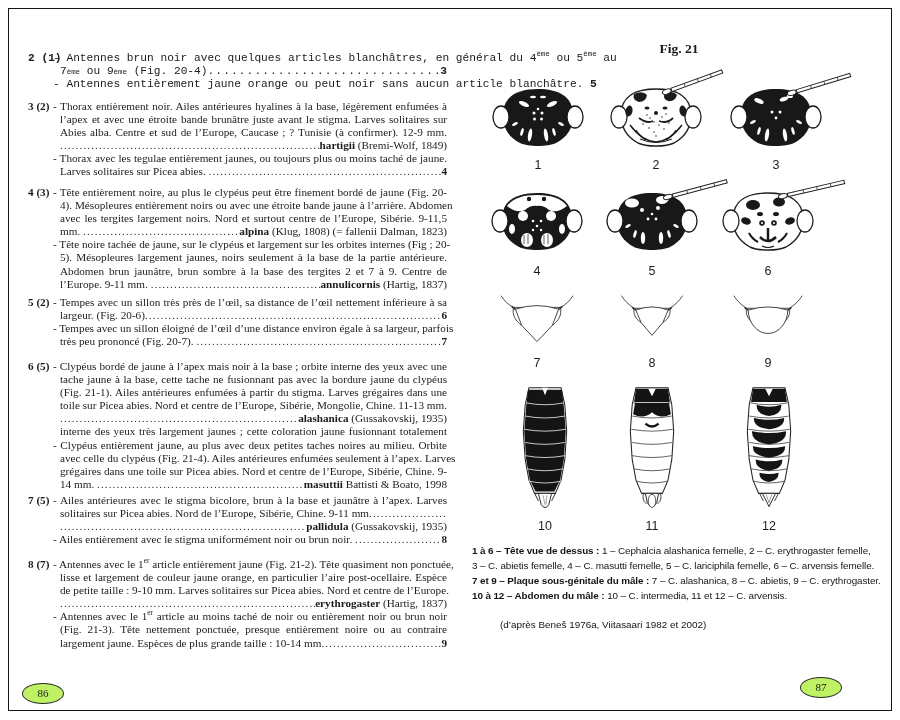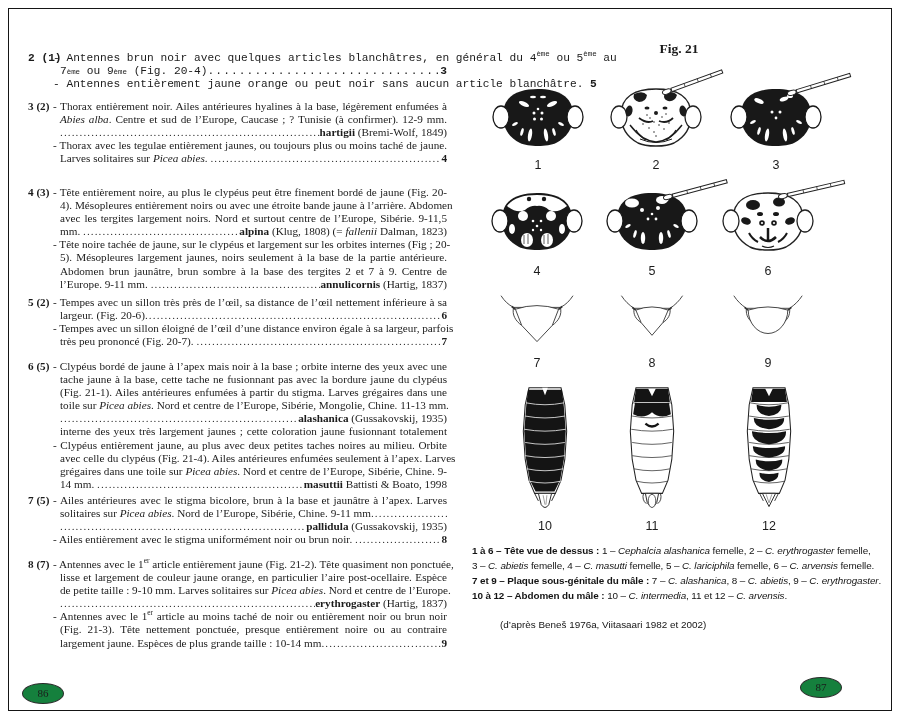--- a/index.html
+++ b/index.html
@@ -7,35 +7,35 @@
   .frame{position:absolute;left:8px;top:8px;right:8px;bottom:9px;border:1.8px solid #151515;pointer-events:none;}
 
   
   .entry{position:absolute;left:60px;width:387px;font-size:11.2px;line-height:13.1px;text-align:justify;}
   .entry-num{position:absolute;left:-32px;top:0;font-weight:bold;white-space:pre;}
   .kline{text-align:justify;text-align-last:justify;white-space:nowrap;height:13.1px;}
   .kline.firstline{margin-left:-7px;}
   .kline.flexline{display:flex;align-items:baseline;text-align:left;text-align-last:auto;}
   .flexline span{white-space:pre;}
   .b{font-weight:bold;}
-  .i{font-style:italic;}
+  .i{}
   .sup{vertical-align:super;font-size:7.4px;line-height:0;}
   .dots{flex:1 1 auto;min-width:0;overflow:hidden;letter-spacing:1.1px;color:#262626;}
   .dots::before{content:"..........................................................................................................................................................";}
 
   
   .fig-title{position:absolute;left:609px;top:41px;width:140px;text-align:center;font-weight:bold;font-size:13.5px;}
   svg.fig{position:absolute;overflow:visible;}
   .figlabel{position:absolute;transform:translateX(-50%);font-family:"Liberation Sans",sans-serif;font-size:12.5px;color:#1c1c1c;}
   .caption{position:absolute;left:472px;top:543px;width:420px;font-family:"Liberation Sans",sans-serif;font-size:9.9px;letter-spacing:-0.1px;line-height:15px;color:#141414;}
   .capline{white-space:nowrap;}
   .attribution{position:absolute;left:472px;top:619px;width:420px;font-family:"Liberation Sans",sans-serif;font-size:9.9px;color:#141414;margin-left:28px;}
 
   
-  .pageno{position:absolute;width:40px;height:19px;border:1.5px solid #2a2a2a;border-radius:50%;text-align:center;line-height:19px;font-size:11px;background:#15803d;font-family:Liberation Serif, serif;}
+  .pageno{position:absolute;width:40px;height:19px;border:1.5px solid #2a2a2a;border-radius:50%;text-align:center;line-height:19px;font-size:11px;background:#bef264;font-family:Liberation Serif, serif;}
   .pageno.left{left:22px;top:683px;}
   .pageno.right{left:800px;top:677px;}
 </style>
 </head>
 <body>
 
 <div class="frame"></div>
 
 <div>
   <div>
@@ -53,20 +53,21 @@
         </div>
         <div class="kline flexline firstline">
           <span>- Antennes entièrement jaune orange ou peut noir sans aucun article blanchâtre. </span>
           <span class="dots"></span>
           <span class="b">5</span>
         </div>
       </div>
       <div class="entry" style="top: 100px;">
         <span class="entry-num">3 (2)</span>
         <div class="kline firstline"><span>- Thorax entièrement noir. Ailes antérieures hyalines à la base, légèrement enfumées à</span></div>
+        <div class="kline"><span>l’apex et avec une étroite bande brunâtre juste avant le stigma. Larves solitaires sur</span></div>
         <div class="kline"><span class="i">Abies alba</span><span>. Centre et sud de l’Europe, Caucase ; ? Tunisie (à confirmer). 12-9 mm.</span></div>
         <div class="kline flexline">
           <span class="dots"></span>
           <span class="b">hartigii</span>
           <span> (Bremi-Wolf, 1849)</span>
         </div>
         <div class="kline firstline"><span>- Thorax avec les tegulae entièrement jaunes, ou toujours plus ou moins taché de jaune.</span></div>
         <div class="kline flexline">
           <span>Larves solitaires sur </span>
           <span class="i">Picea abies</span>

